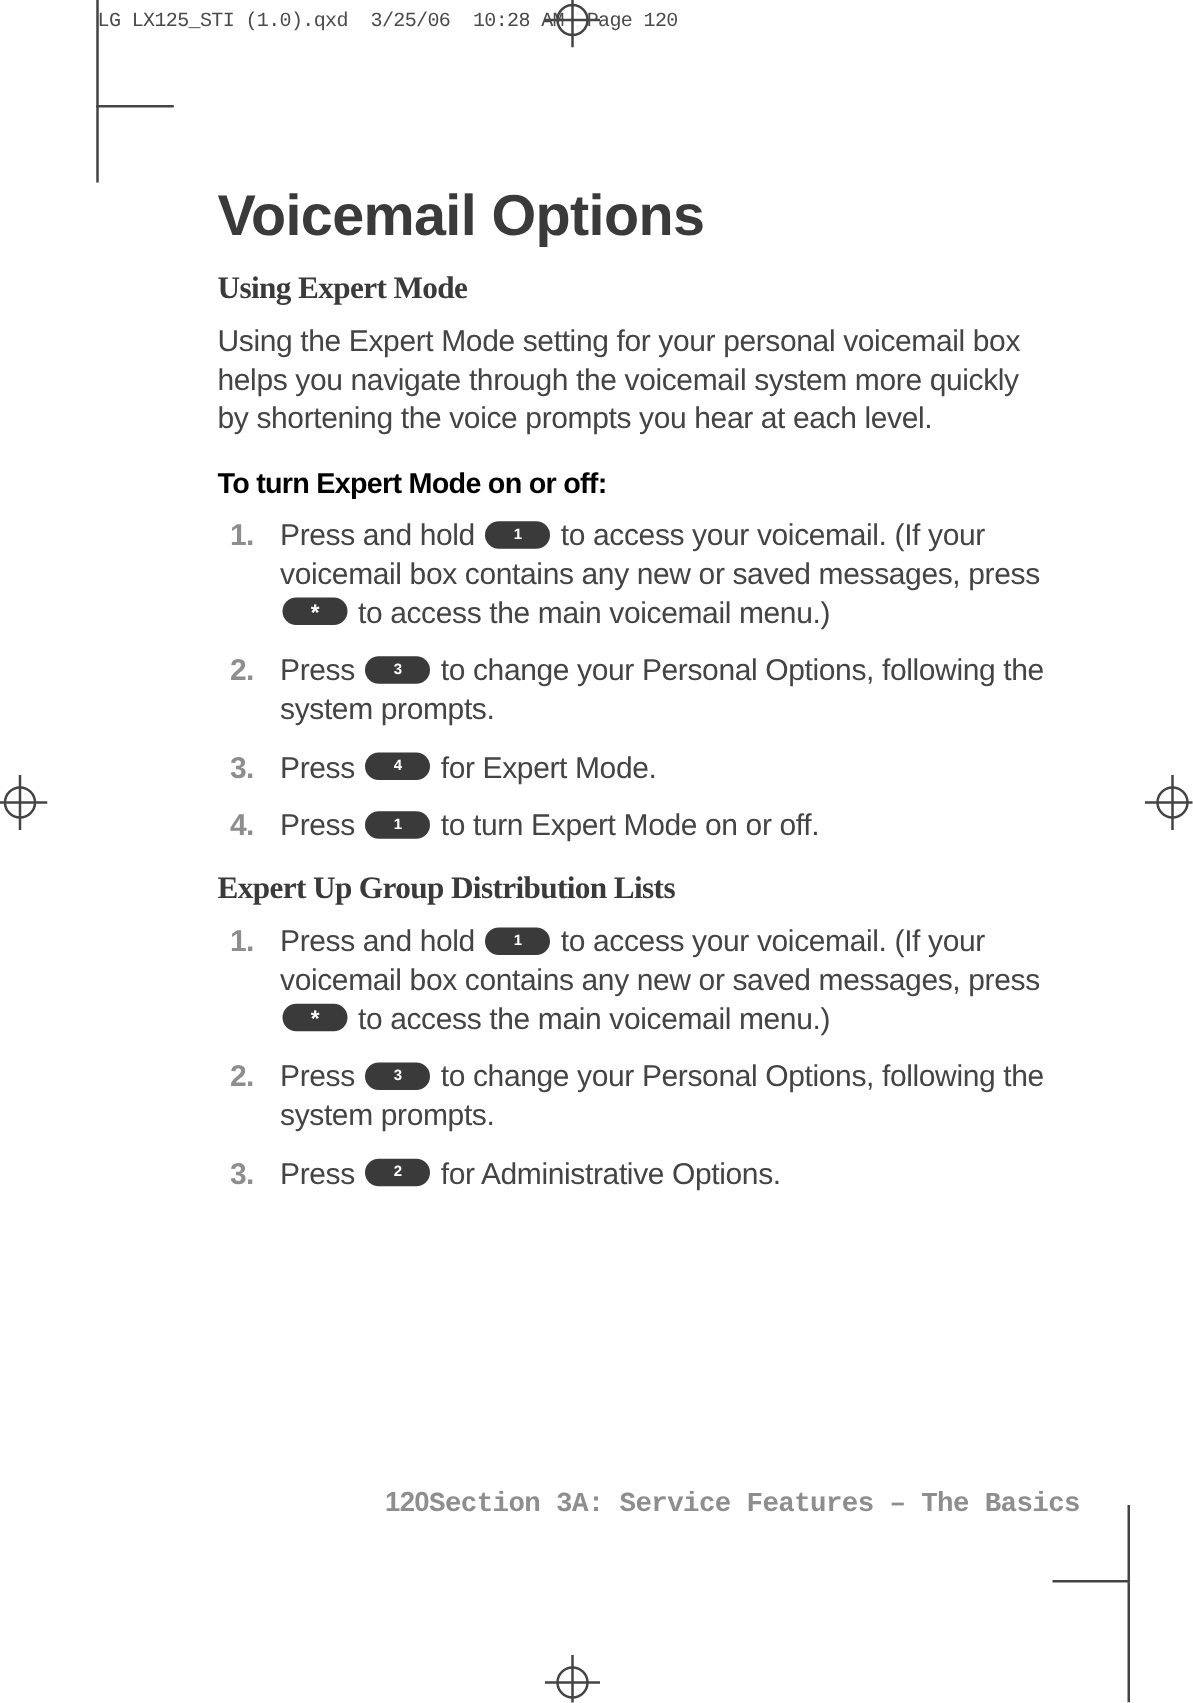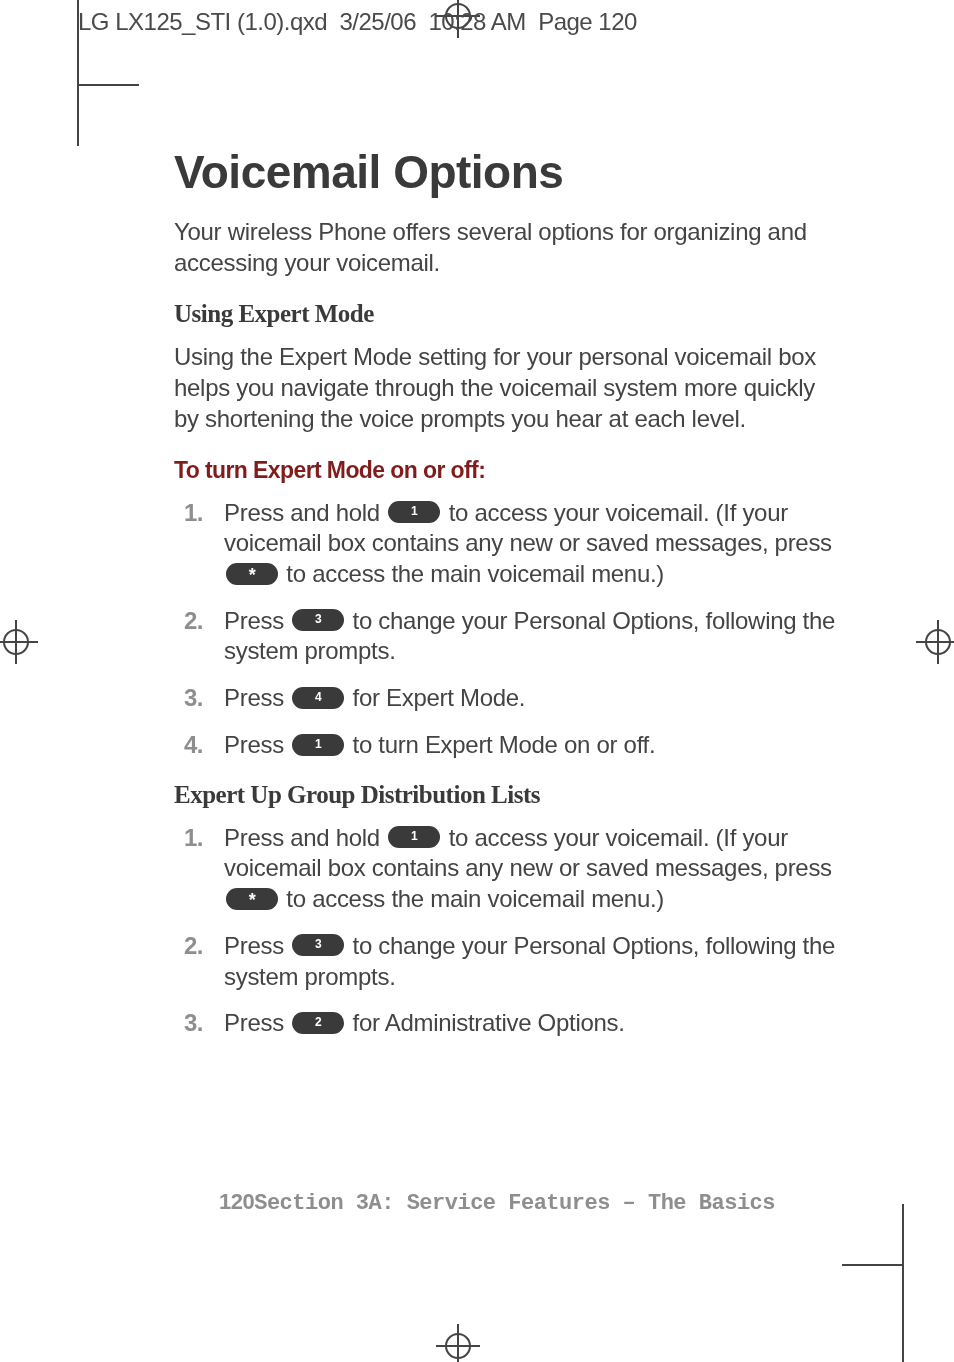--- a/index.html
+++ b/index.html
@@ -13,22 +13,22 @@
     position: relative;
     width: 954px;
     height: 1362px;
     box-sizing: border-box;
   }
   
   .file-header {
     position: absolute;
     top: 8px;
     left: 78px;
-    font-family: Liberation Sans, sans-serif;
-    font-size: 24px;
+    font-family: Liberation Mono, monospace;
+    font-size: 16px;
     color: #4a4a4a;
     letter-spacing: -0.5px;
     white-space: pre;
     text-align: center;
   }
   
   .crop-vert-left {
     position: absolute;
     left: 77px;
     top: 0;
@@ -99,21 +99,21 @@
     font-size: 25px;
     font-weight: 700;
     color: #3a3a3a;
     margin: 0 0 14px 0;
     letter-spacing: -0.5px;
     font-family: Liberation Serif, serif;
   }
   p.lead-in {
     font-size: 23px;
     font-weight: 700;
-    color: #7f1d1d;
+    color: #000000;
     margin: 0 0 14px 0;
     letter-spacing: -0.6px;
   }
   ol.steps {
     list-style: none;
     padding: 0;
     margin: 0 0 20px 0;
   }
   ol.steps li {
     position: relative;
@@ -153,21 +153,21 @@
     font-size: 18px;
     line-height: 24px;
   }
   
   .footer {
     position: absolute;
     left: 130px;
     right: 90px;
     bottom: 146px;
     display: flex;
-    justify-content: center;
+    justify-content: flex-end;
     align-items: baseline;
   }
   .page-num {
     font-size: 22px;
     font-weight: 700;
     color: #8e8e8e;
     letter-spacing: -0.5px;
   }
   .section-label {
     font-size: 22px;
@@ -213,21 +213,20 @@
         <circle cx="22" cy="22" r="12" fill="none" stroke="#444" stroke-width="2"></circle>
         <line x1="22" y1="0" x2="22" y2="44" stroke="#444" stroke-width="2"></line>
         <line x1="0" y1="22" x2="44" y2="22" stroke="#444" stroke-width="2"></line>
       </svg>
   </div>
 
   <div class="file-header">LG LX125_STI (1.0).qxd  3/25/06  10:28 AM  Page 120</div>
 
   <div class="content">
     <h1 class="title">Voicemail Options</h1>
-    <p class="body">Your wireless Phone offers several options for organizing and accessing your voicemail.</p>
 
     <h2 class="subhead">Using Expert Mode</h2>
     <p class="body">Using the Expert Mode setting for your personal voicemail box helps you navigate through the voicemail system more quickly by shortening the voice prompts you hear at each level.</p>
     <p class="lead-in">To turn Expert Mode on or off:</p>
     <ol class="steps">
         <li><span class="num">1.</span>Press and hold <span class="keycap">1</span> to access your voicemail. (If your voicemail box contains any new or saved messages, press <span class="keycap star">*</span> to access the main voicemail menu.)</li>
         <li><span class="num">2.</span>Press <span class="keycap">3</span> to change your Personal Options, following the system prompts.</li>
         <li><span class="num">3.</span>Press <span class="keycap">4</span> for Expert Mode.</li>
         <li><span class="num">4.</span>Press <span class="keycap">1</span> to turn Expert Mode on or off.</li>
       </ol>

